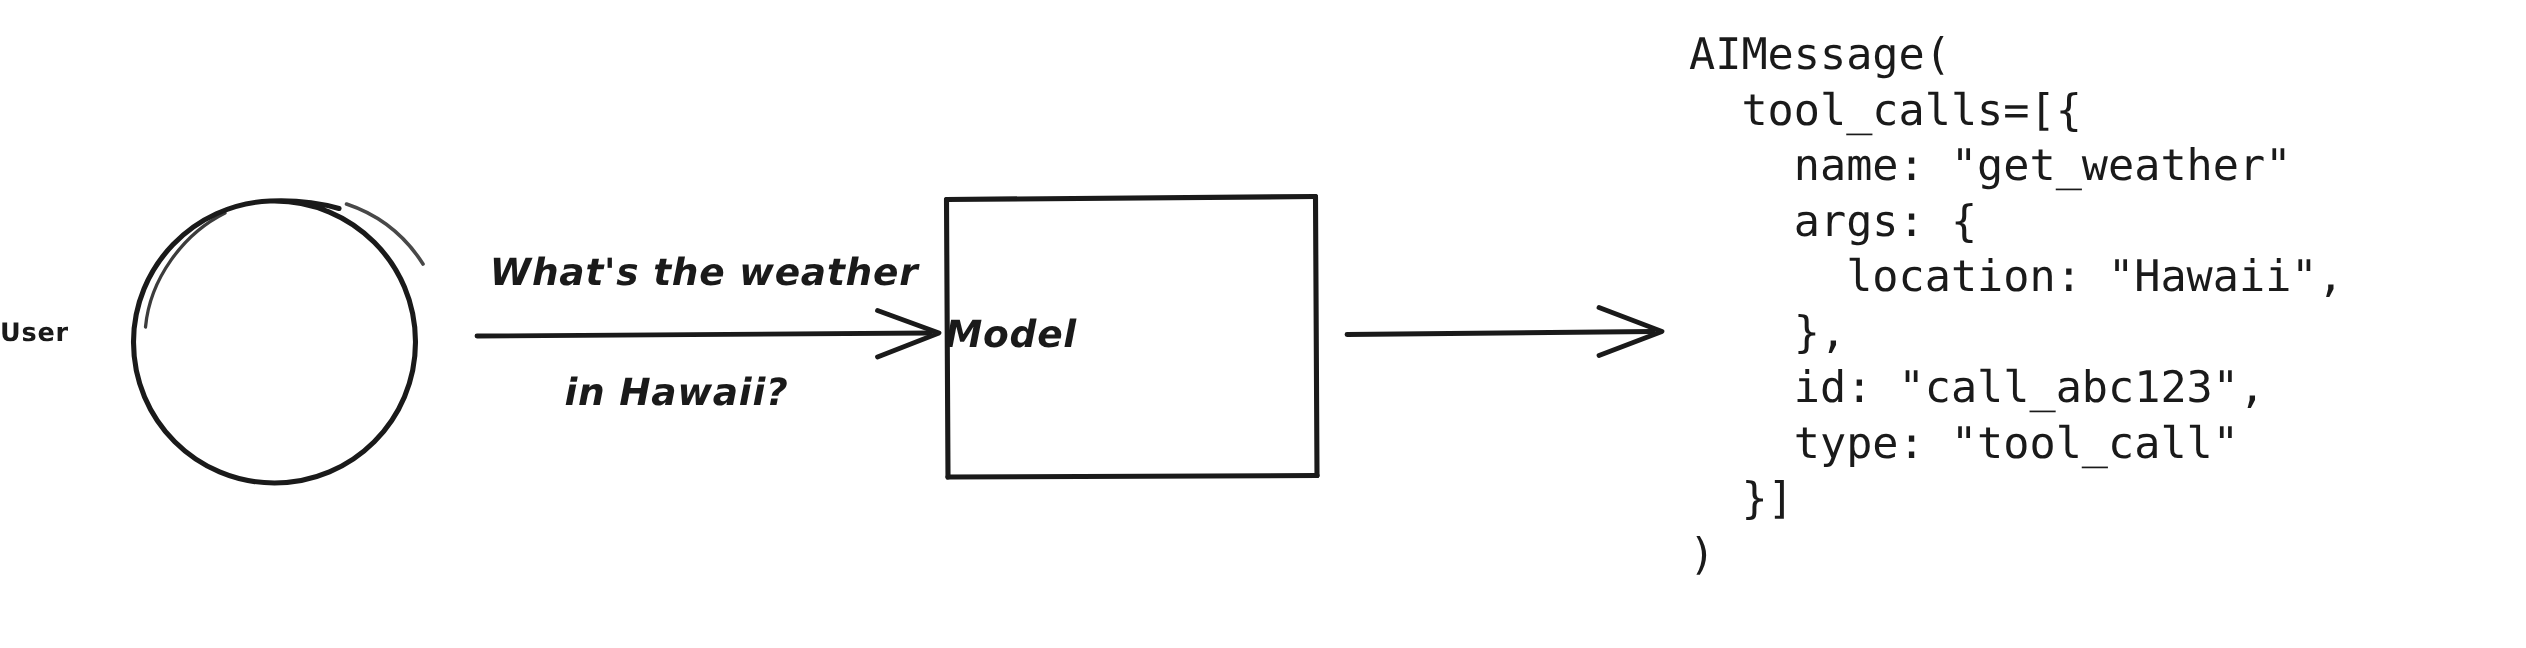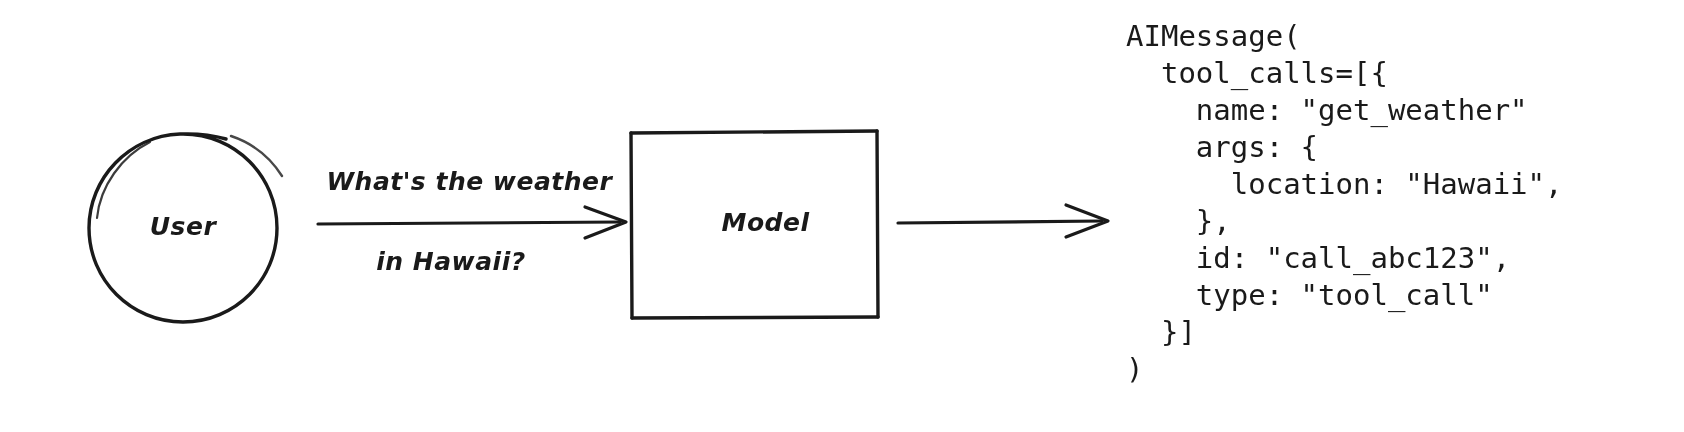--- a/index.html
+++ b/index.html
@@ -38,29 +38,27 @@
     letter-spacing: 0.5px;
     white-space: pre;
     -webkit-font-smoothing: antialiased;
   }
 
   
   #user-label {
     left: 0;
     top: 212px;
     width: 366px;
-    text-align: center;
-    font-size: 25px;
-    font-style: italic;
+    text-align: left;
+    font-size: 17px;
   }
   #model-label {
     left: 630px;
     top: 208px;
     width: 271px;
-    text-align: center;
     font-size: 25px;
     font-style: italic;
   }
 
   
   #edge-label {
     left: 286px;
     top: 122px;
     width: 330px;
     text-align: center;

